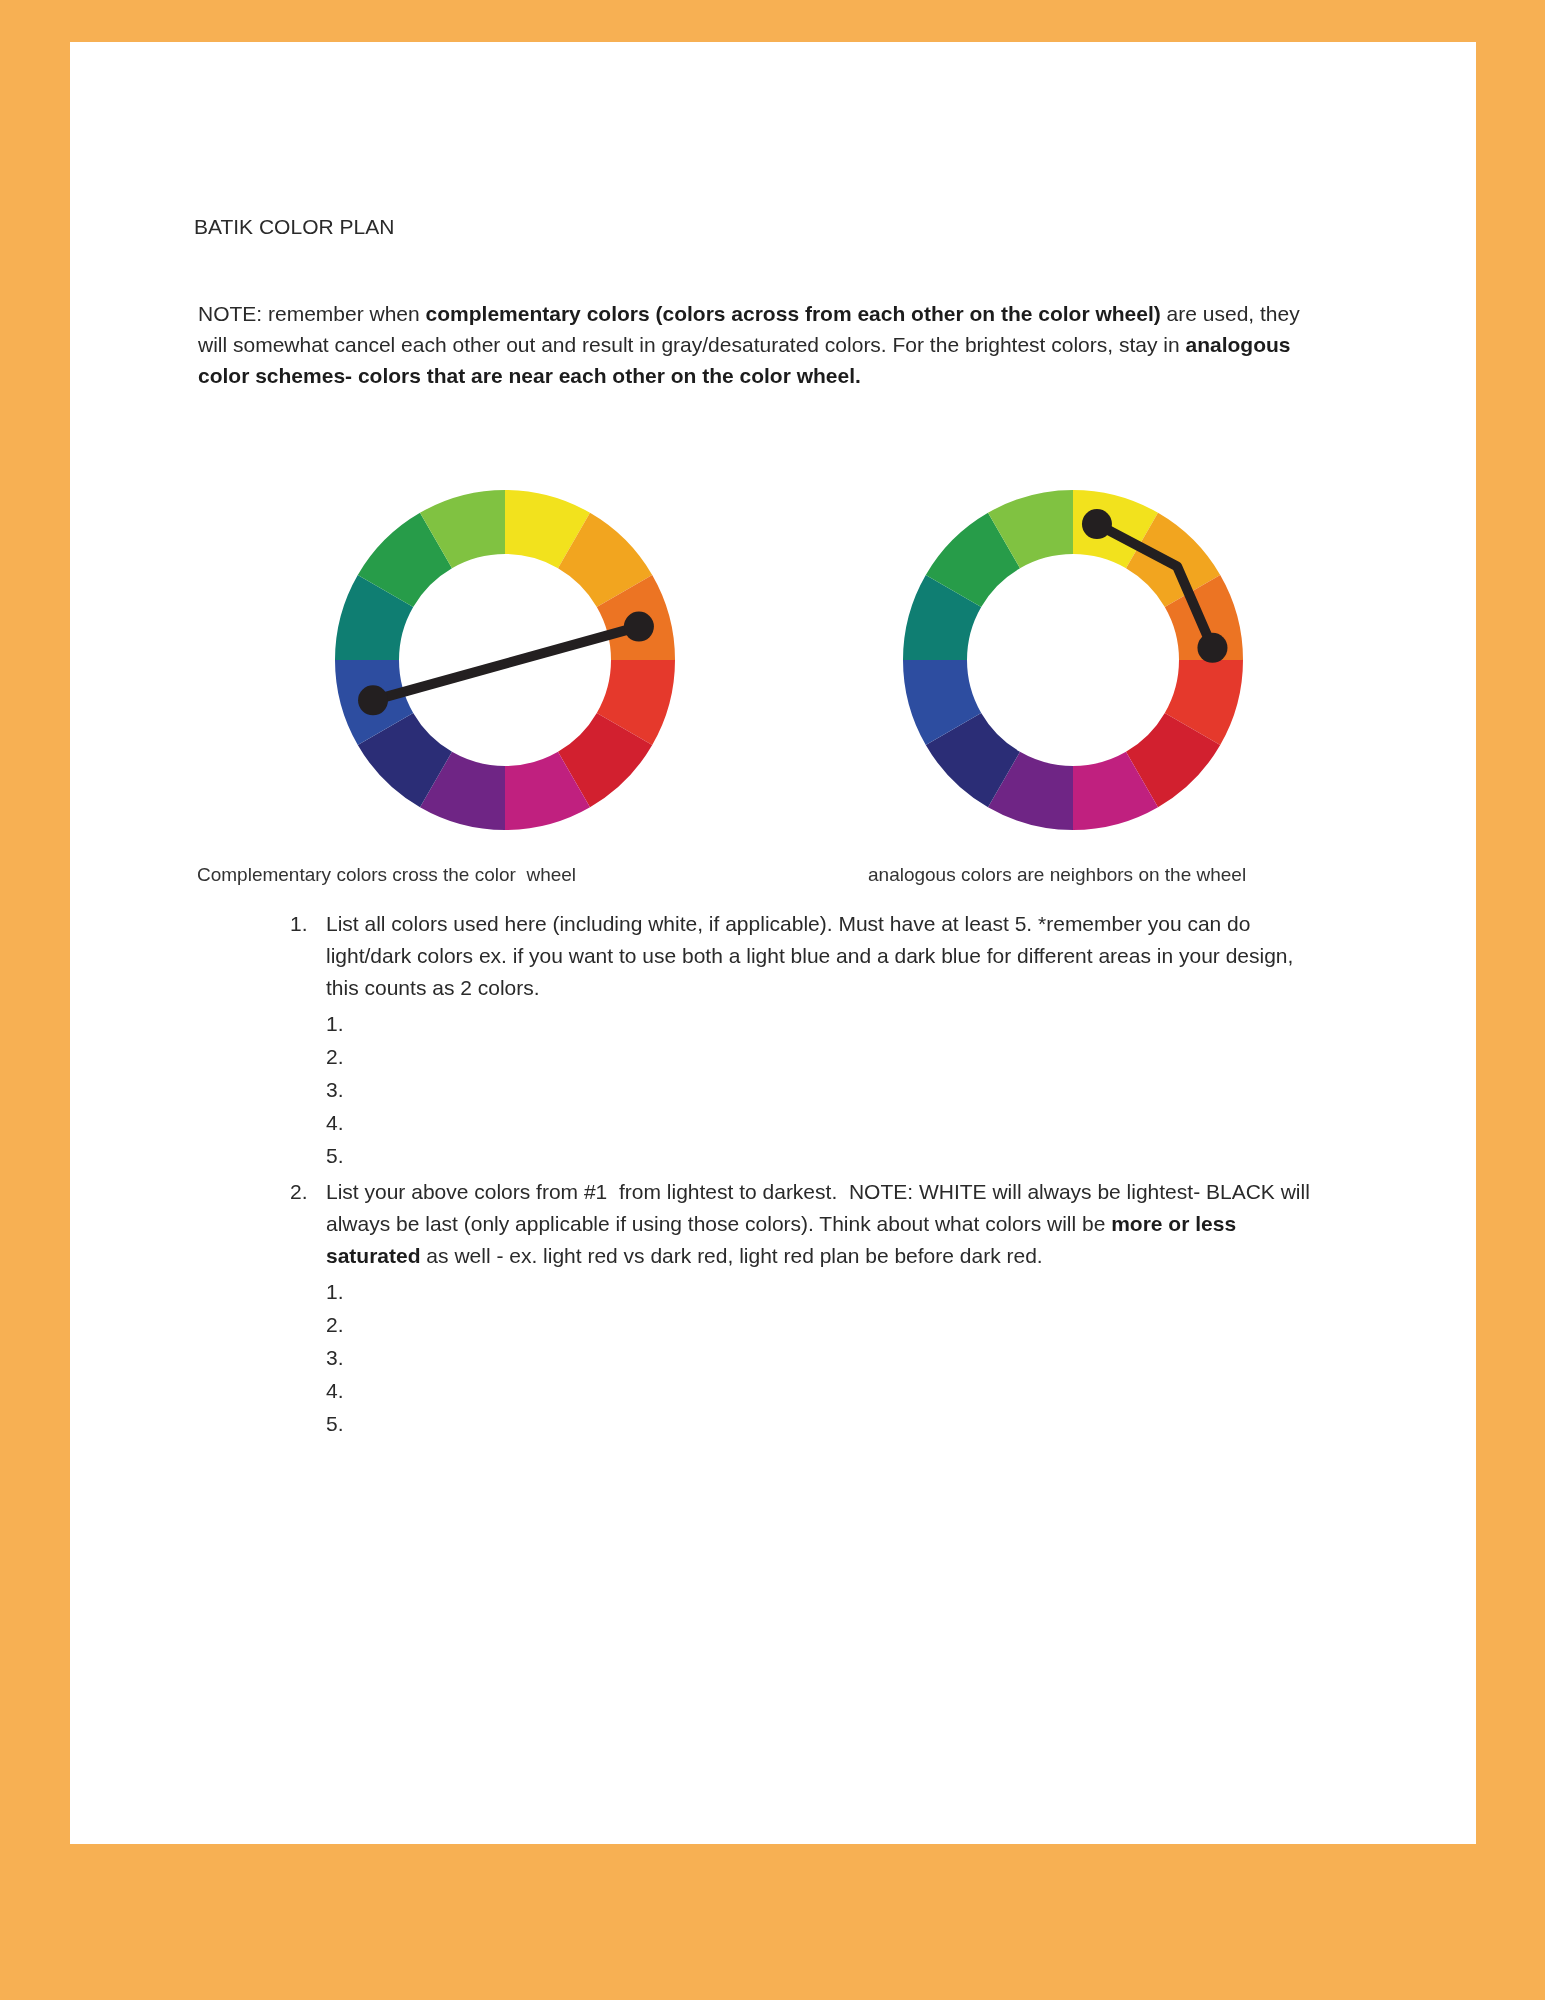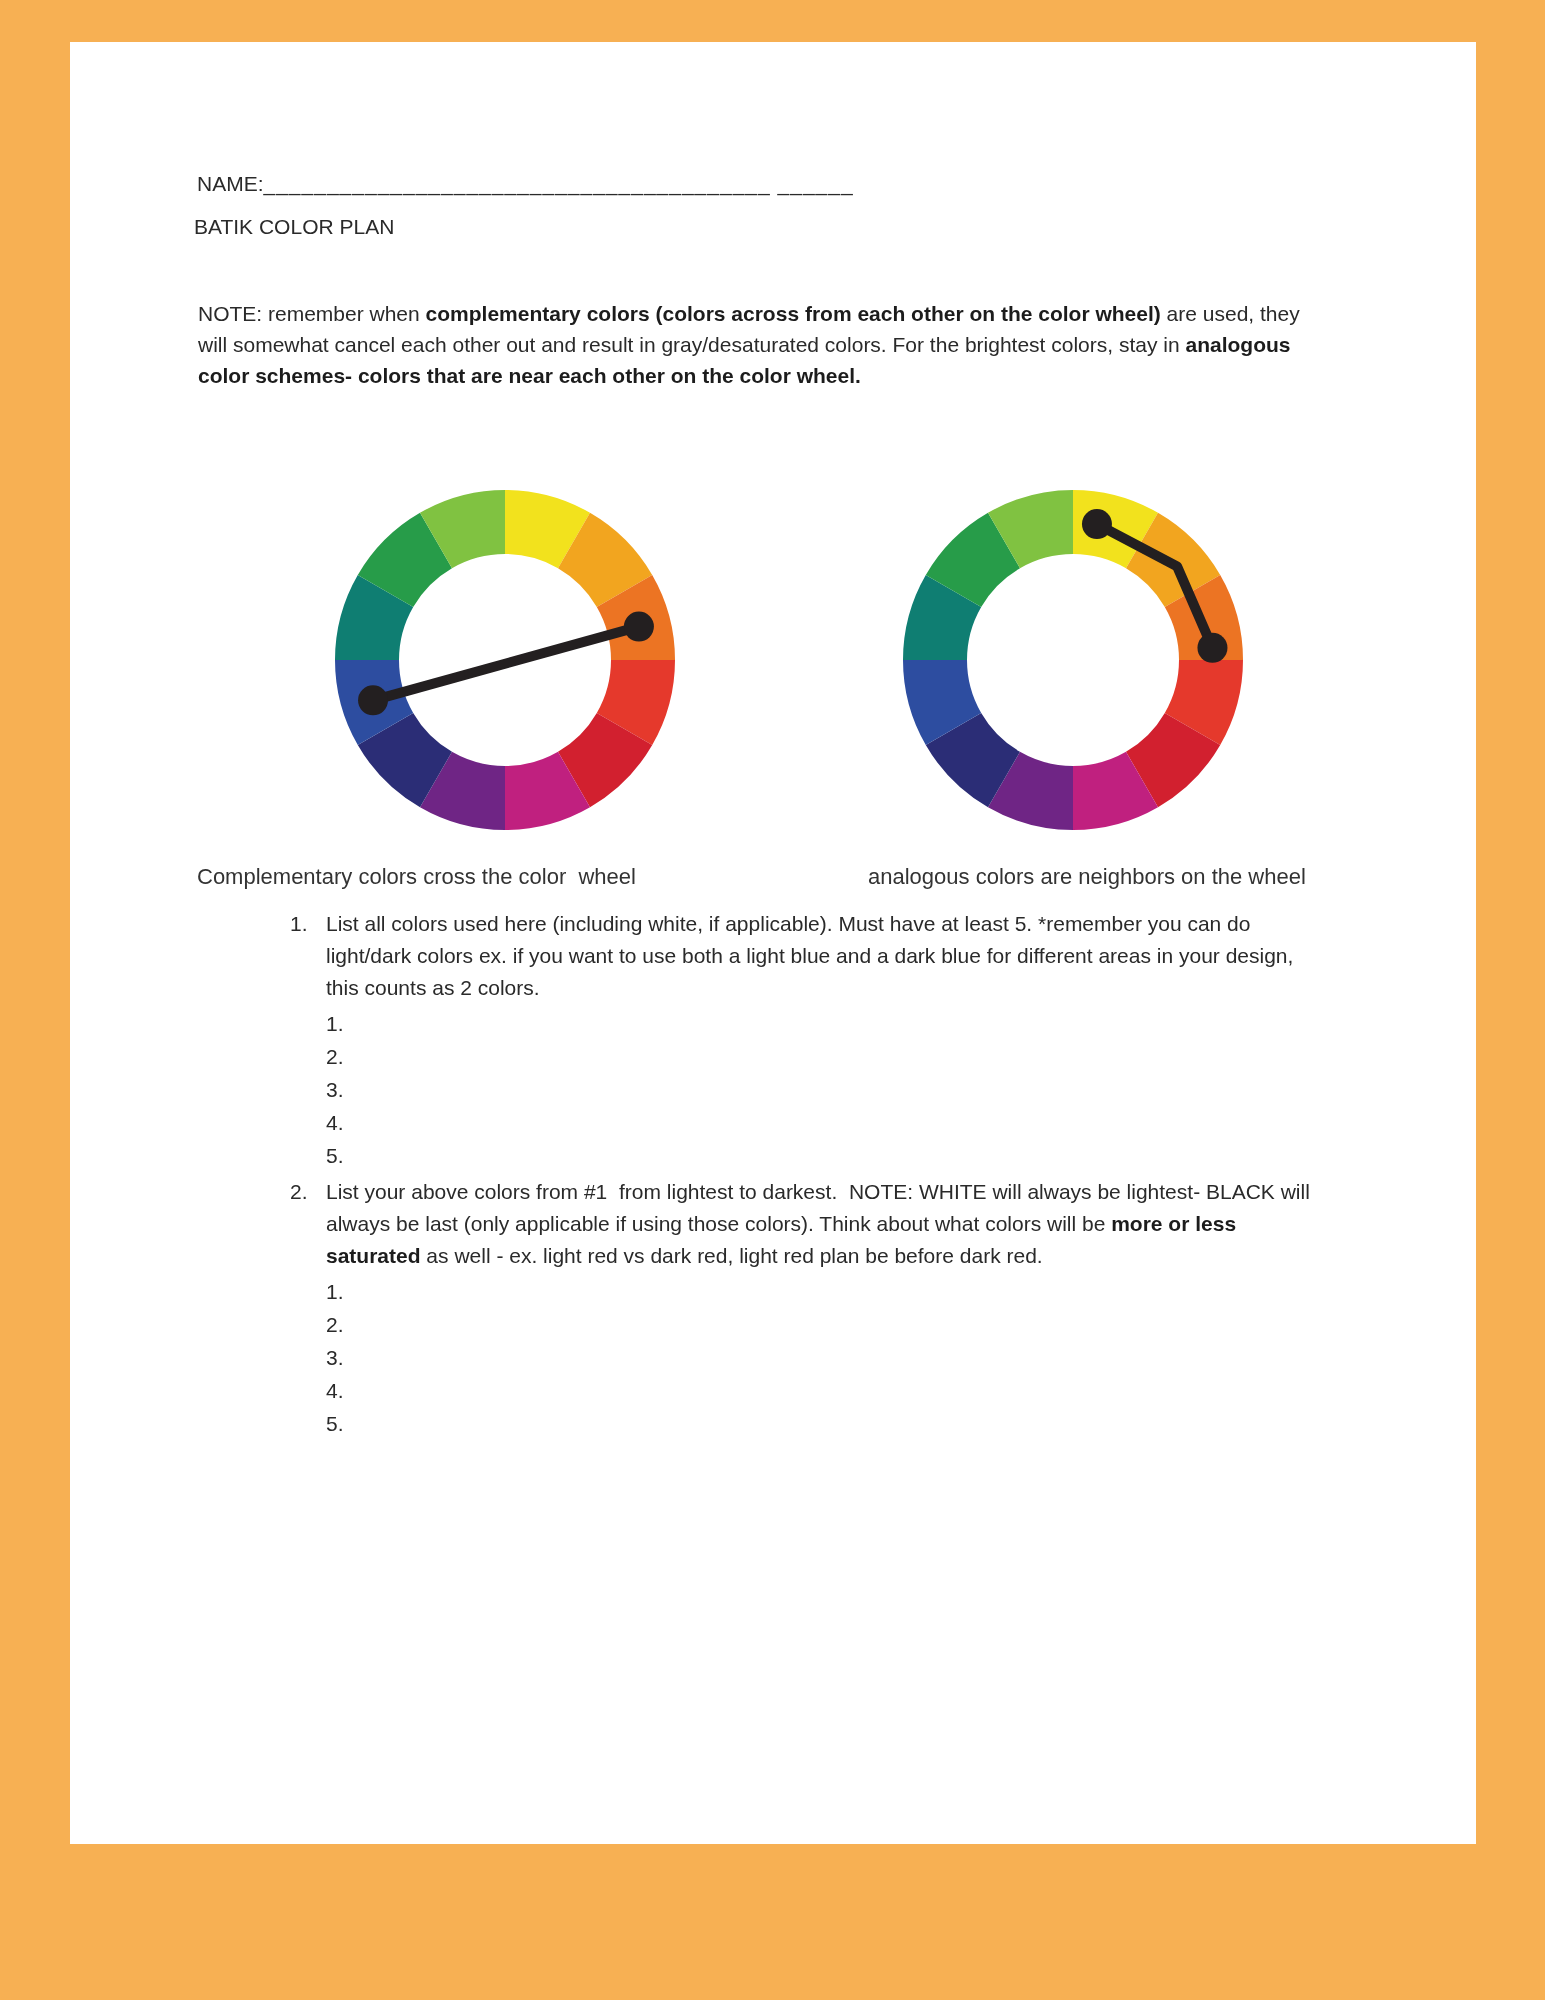--- a/index.html
+++ b/index.html
@@ -9,37 +9,36 @@
   p{margin:0;}
   .name-line{position:absolute;left:127px;top:130px;font-size:21px;}
   .name-blank{letter-spacing:1px;}
   .title{position:absolute;left:124px;top:173px;font-size:21px;}
   .intro{position:absolute;left:127px;top:215px;font-size:21px;white-space:pre-wrap;}
   .note{position:absolute;left:128px;top:256px;width:1132px;font-size:21px;line-height:31px;white-space:pre-wrap;}
   .note b,.itext b{font-weight:bold;color:#1c1c1c;}
   .wheel{position:absolute;width:340px;height:340px;top:448px;}
   .wheel-left{left:265px;}
   .wheel-right{left:833px;}
-  .caption{position:absolute;top:822px;font-size:22px;color:#333;white-space:pre-wrap;text-align:center;}
+  .caption{position:absolute;top:822px;font-size:19px;color:#333;white-space:pre-wrap;text-align:center;}
   .caption-left{left:127px;}
   .caption-right{left:798px;}
   .lists{position:absolute;left:220px;top:866px;width:1040px;font-size:21px;line-height:32px;}
   .list-item{display:flex;white-space:pre-wrap;}
   .num{flex:0 0 36px;width:36px;}
   .itext{flex:1;}
   .blanks{margin:3px 0 4px 36px;line-height:33px;}
   .item3{position:absolute;left:127px;top:1406px;width:1140px;font-size:21px;line-height:32px;white-space:pre-wrap;}
 </style>
 </head>
 <body>
 
 <div class="canvas">
   <div class="sheet">
 
-    <p class="name-line"><span>NAME:</span><span class="name-blank">________________________________________ ______</span></p>
 
     <p class="title">BATIK COLOR PLAN</p>
 
 
     <p class="note"><span>NOTE: remember when </span><b>complementary colors (colors across from each other on the color wheel)</b><span> are used, they will somewhat cancel each other out and result in gray/desaturated colors. For the brightest colors, stay in </span><b>analogous color schemes- colors that are near each other on the color wheel.</b></p>
 
     <svg class="wheel wheel-left" viewBox="0 0 340 340">
         <path d="M170,0 A170,170 0 0 1 255,22.775681356645407 L223,78.20130719884949 A106,106 0 0 0 170,64 Z" fill="#f2e21d"></path>
         <path d="M255,22.775681356645407 A170,170 0 0 1 317.22431864335454,84.99999999999999 L261.7986928011505,116.99999999999999 A106,106 0 0 0 223,78.20130719884949 Z" fill="#f2a51f"></path>
         <path d="M317.22431864335454,84.99999999999999 A170,170 0 0 1 340,170 L276,170 A106,106 0 0 0 261.7986928011505,116.99999999999999 Z" fill="#ec7423"></path>

